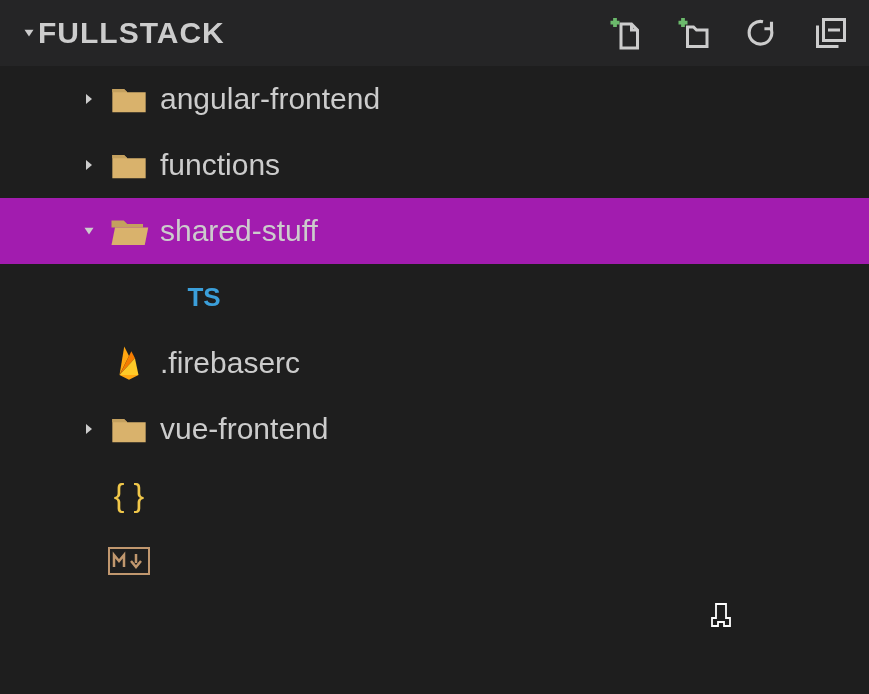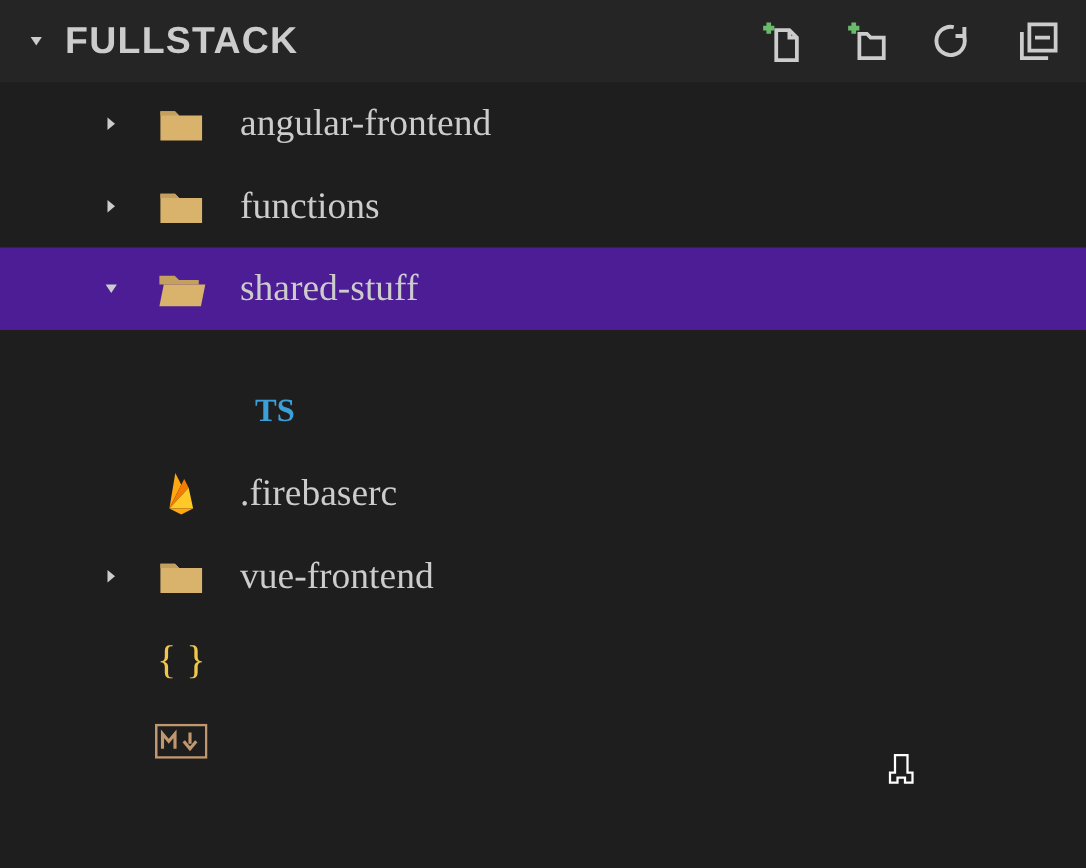--- a/index.html
+++ b/index.html
@@ -15,21 +15,20 @@
   .header {
     display: flex;
     align-items: center;
     height: 66px;
     padding: 0 20px;
     background: #252526;
   }
   .header-left {
     display: flex;
     align-items: center;
-    gap: 14px;
     flex: 1;
   }
   .header-title {
     font-size: 30px;
     font-weight: 700;
     letter-spacing: 1px;
     color: #cccccc;
   }
   .header-actions {
     display: flex;
@@ -46,36 +45,35 @@
   }
   .tree {
     background: #1e1e1e;
     padding-top: 0;
     padding-left: 20px;
   }
   .tree-row {
     display: flex;
     align-items: center;
     height: 66px;
-    gap: 26px;
+    gap: 10px;
     cursor: pointer;
-    font-family: Liberation Serif, serif;
   }
   .tree-row.selected {
-    background: #4c1d95;
+    background: #a21caf;
     margin-left: -20px;
     padding-left: 20px;
     margin-right: 0;
   }
   .tree-label {
     font-size: 30px;
     color: #cccccc;
   }
   .indent-1 { padding-left: 60px; }
-  .indent-2 { padding-left: 135px; margin-top: 32px; }
+  .indent-2 { padding-left: 135px; }
   .arrow {
     width: 18px;
     height: 18px;
     display: flex;
     align-items: center;
     justify-content: center;
     flex-shrink: 0;
   }
   .arrow-spacer {
     width: 18px;

